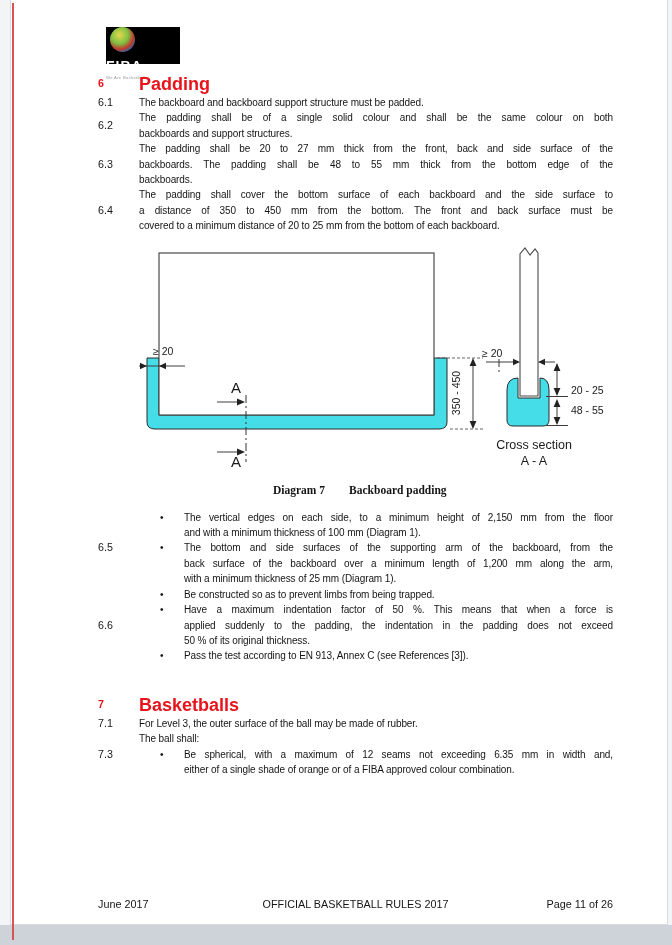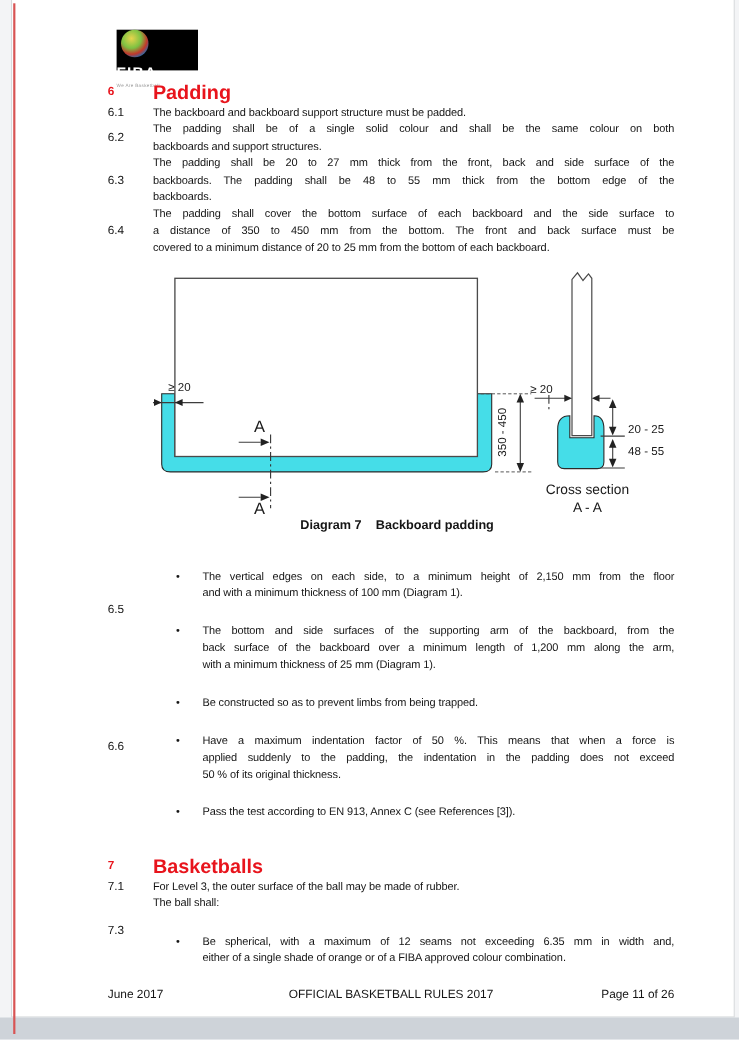--- a/index.html
+++ b/index.html
@@ -31,33 +31,33 @@
   .shead .num{width:41px;flex:none;}
   .red{color:#e8141c;font-weight:bold;font-size:18px;}
 
   
   .rows{margin-top:3px;}
   .row{display:flex;align-items:center;}
   .num{width:41px;flex:none;font-size:10.7px;line-height:15.4px;}
   .txt{width:474px;flex:none;font-size:10px;line-height:15.4px;letter-spacing:-0.1px;}
   .ln{text-align:justify;text-align-last:justify;}
   .ln-last{text-align-last:left;}
-  .bullet{position:relative;padding-left:45px;margin-top:19px;}
+  .bullet{position:relative;padding-left:45px;}
   .bullet::before{content:"•";position:absolute;left:21px;top:0;}
 
   
   svg.diagram{display:block;margin:11px 0 0 41px;}
   svg.diagram text{fill:#1a1a1a;font-family:"Liberation Sans","DejaVu Sans",sans-serif;}
   .dline{stroke:#3d3d3d;stroke-width:1;fill:none;}
   .dashed{stroke:#555;stroke-width:0.9;stroke-dasharray:3 2;fill:none;}
   .dashdot{stroke:#333;stroke-width:1;stroke-dasharray:8 3 2 3;fill:none;}
   .ah{fill:#222;stroke:none;}
 
-  .caption{display:flex;gap:13px;padding-left:175px;margin-top:0px;
-    font-size:11.5px;font-weight:bold;line-height:15px;}
+  .caption{display:flex;gap:24px;padding-left:175px;margin-top:12px;
+    font-size:11.5px;font-weight:bold;line-height:15px;font-family:Liberation Serif, serif;}
 
   
   .footer{position:absolute;left:87px;top:897px;width:515px;font-size:10.8px;line-height:14px;}
   .footer .f-date{position:absolute;left:0;}
   .footer .f-title{position:absolute;left:50%;transform:translateX(-50%);font-weight:normal;white-space:nowrap;text-align:center;}
   .footer .f-page{position:absolute;right:0;}
 </style>
 </head>
 <body>
 

